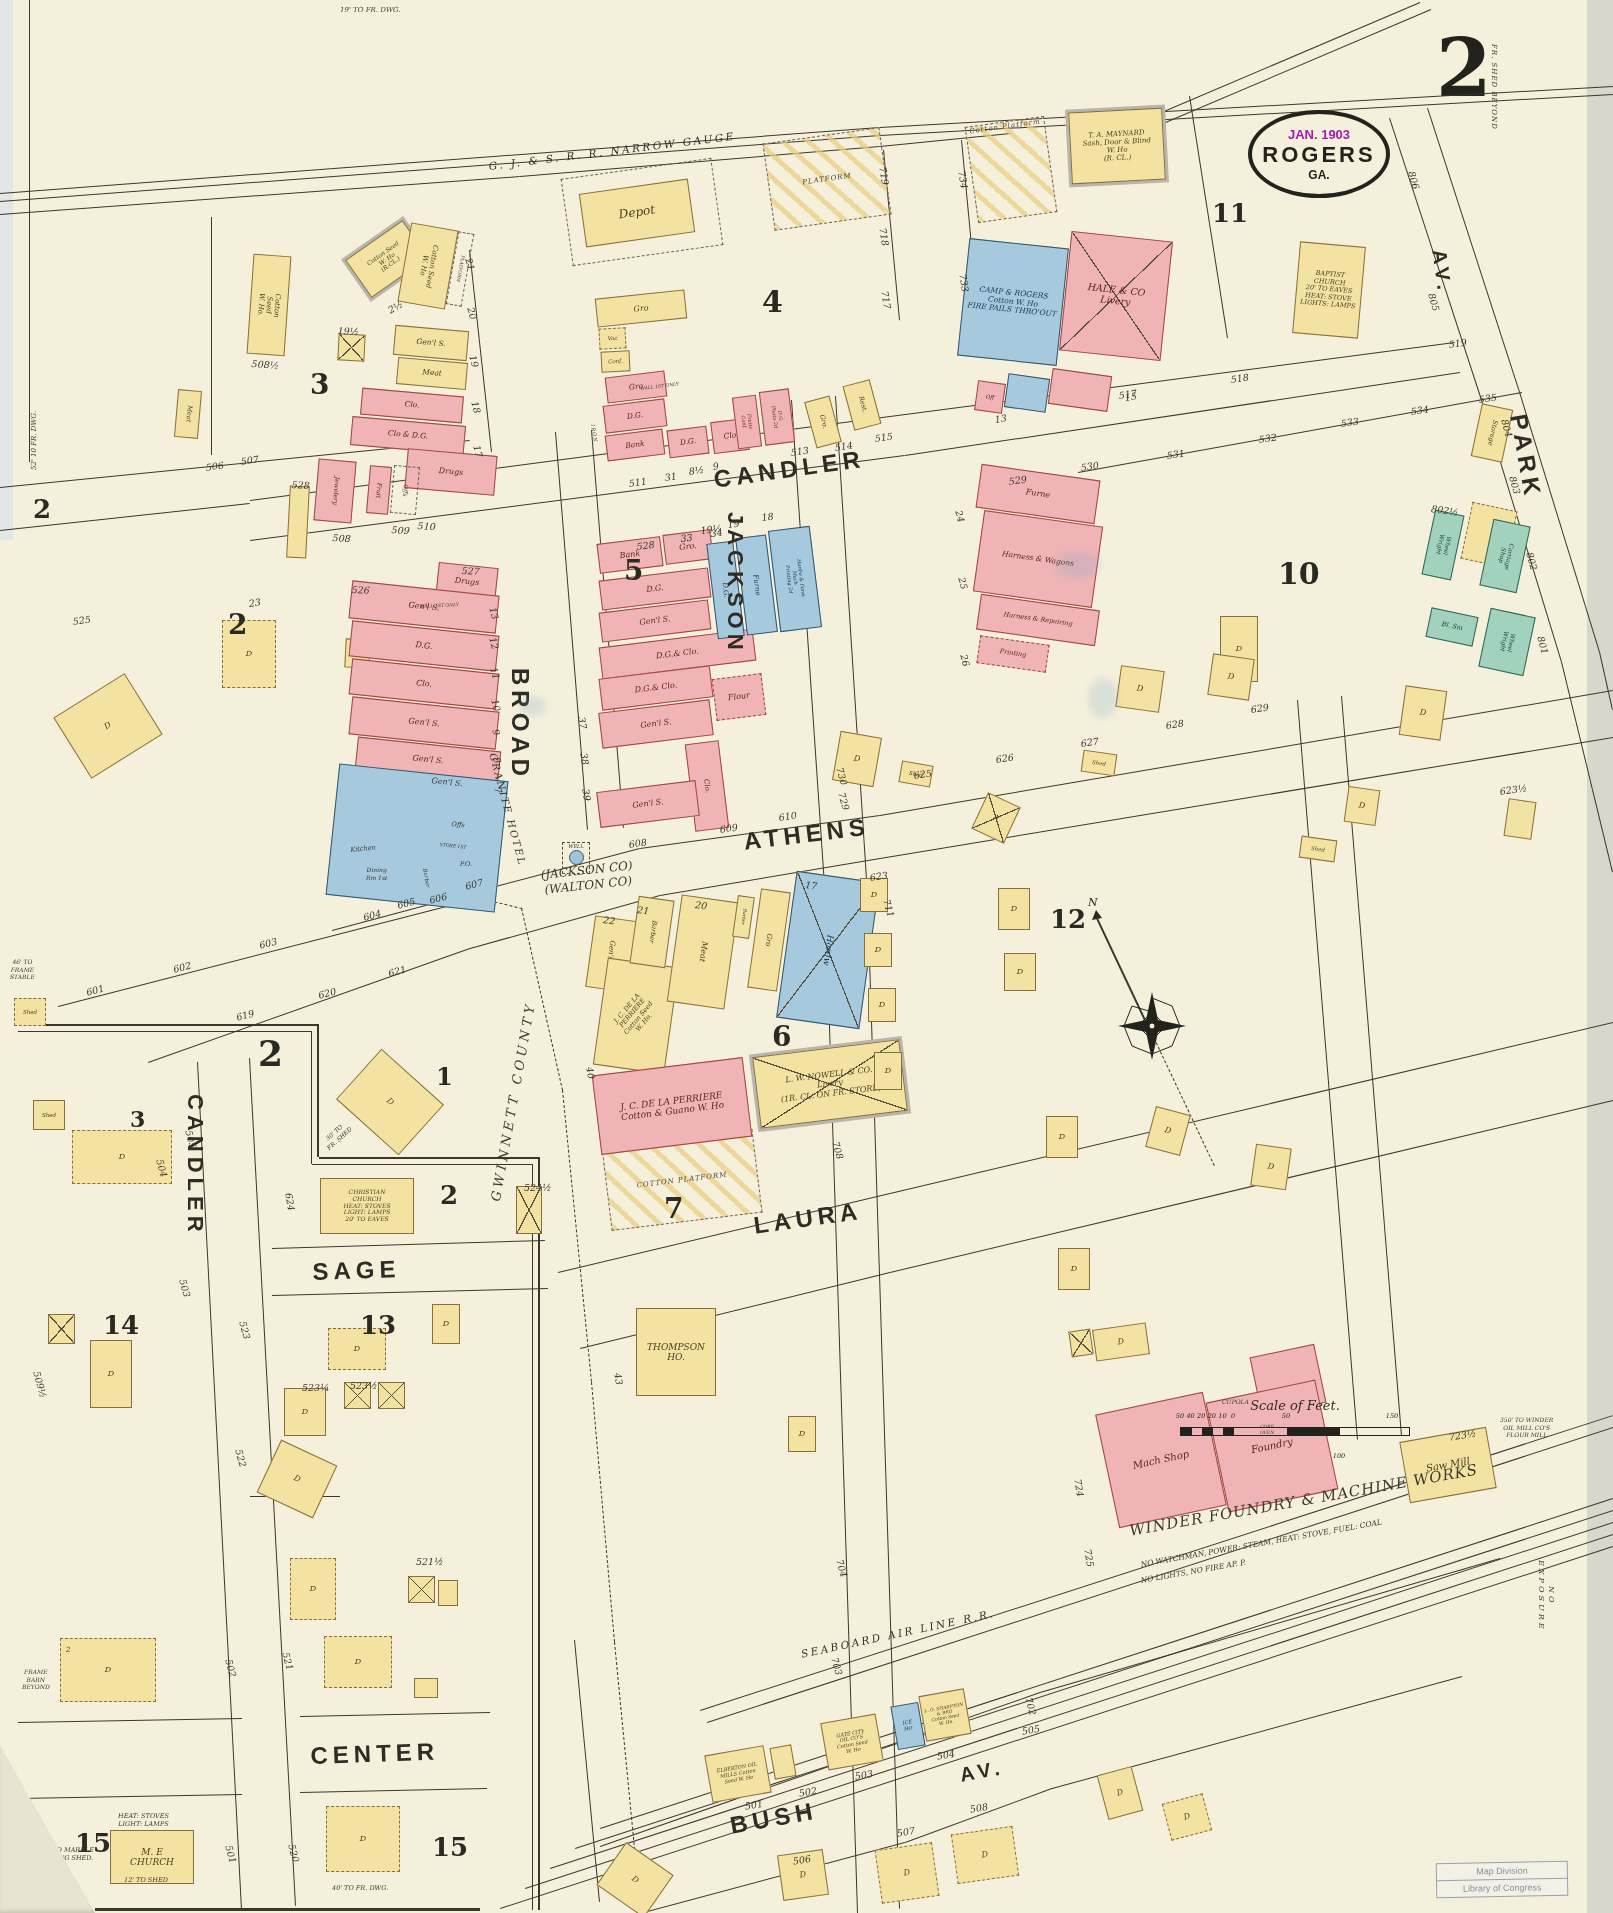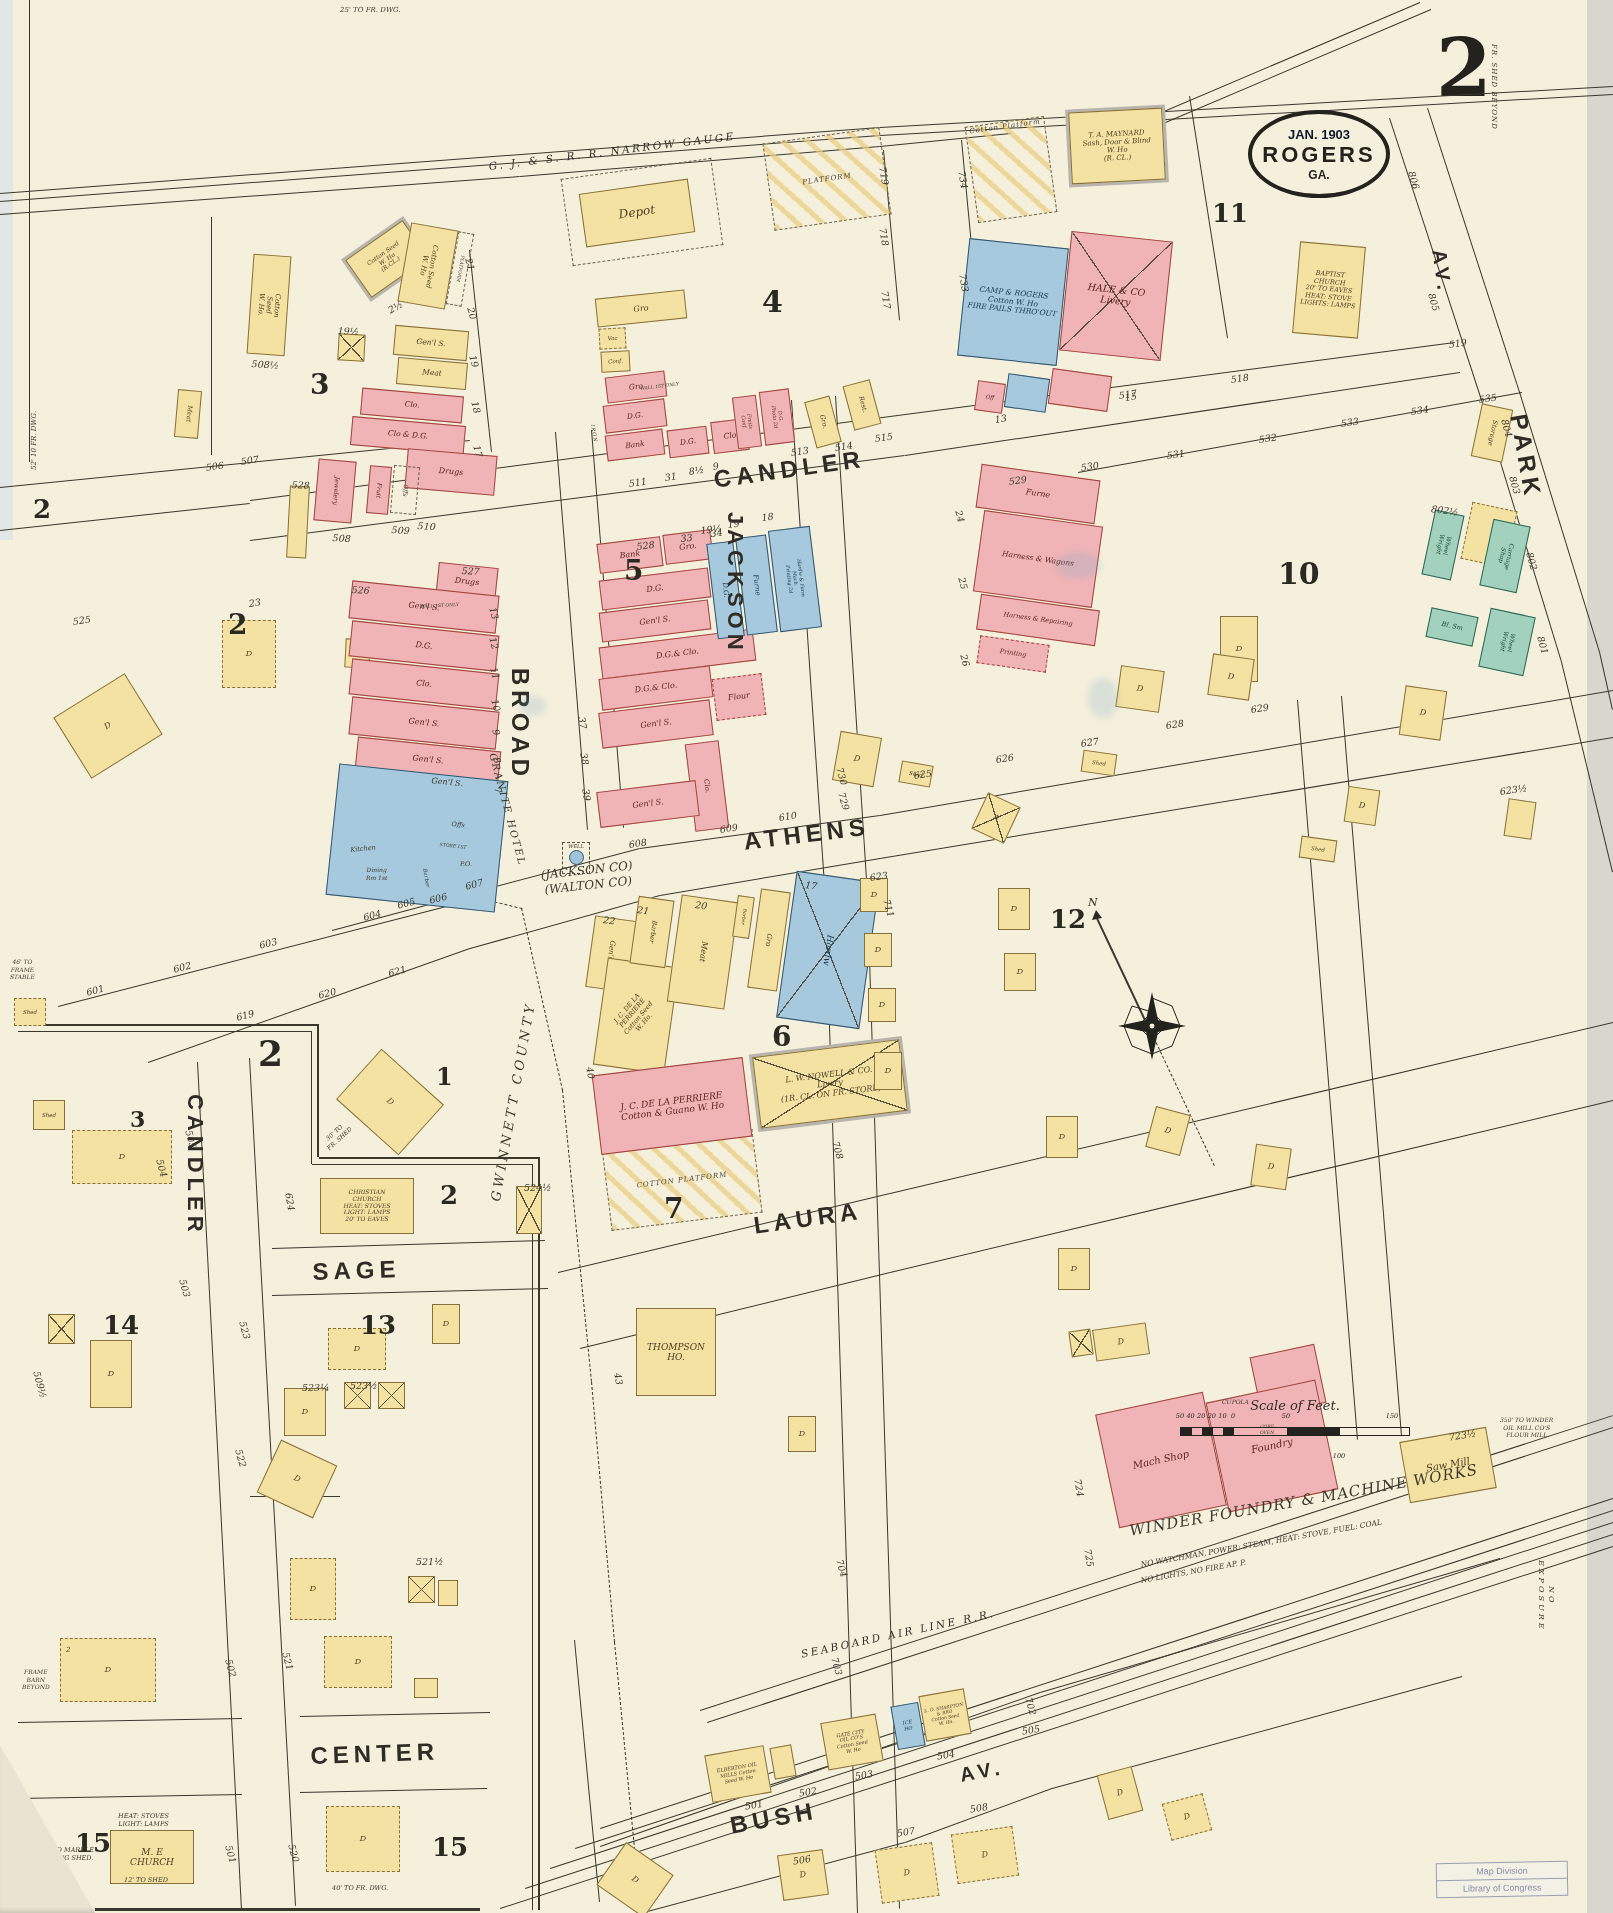--- a/index.html
+++ b/index.html
@@ -33,21 +33,21 @@
   .note{position:absolute;font-style:italic;color:#3c3a2e;white-space:pre-line;text-align:center;line-height:1.25;}
   .rrlab{position:absolute;font-size:10.5px;letter-spacing:2.5px;color:#34322a;white-space:nowrap;font-style:italic;}
   .platform{position:absolute;box-sizing:border-box;border:1.5px dashed #6a6452;
             background:repeating-linear-gradient(50deg,rgba(233,207,130,.75) 0 5px,transparent 5px 17px);
             display:flex;align-items:center;justify-content:center;}
   .platform.nohatch{background:none;}
   .platform span{font-style:italic;font-size:7px;letter-spacing:1px;color:#4a4433;white-space:nowrap;}
   #titleoval{position:absolute;left:1248px;top:110px;width:134px;height:80px;border:4px solid #23221c;
              border-radius:50%;display:flex;flex-direction:column;align-items:center;justify-content:center;
              background:#f5f0dc;z-index:5;}
-  #titleoval .d{font-family:"Liberation Sans",sans-serif;font-weight:bold;font-size:13px;color:#0f172a;}
+  #titleoval .d{font-family:"Liberation Sans",sans-serif;font-weight:bold;font-size:13px;color:#a21caf;}
   #titleoval .w{font-family:"Liberation Sans",sans-serif;font-weight:bold;font-size:22px;letter-spacing:3px;color:#23221c;}
   #titleoval .g{font-family:"Liberation Sans",sans-serif;font-weight:bold;font-size:12px;color:#23221c;}
   #pagenum{position:absolute;left:1436px;top:28px;font-family:"DejaVu Serif",serif;
            font-weight:bold;font-size:80px;color:#23221c;line-height:1;}
   #scale{position:absolute;left:1180px;top:1398px;width:230px;}
   #scale .t{display:block;text-align:center;font-style:italic;font-size:13px;color:#2e2c24;}
   #scalebar{position:relative;margin-top:14px;height:7px;border:1px solid #23221c;display:flex;}
   #scalebar i{display:block;height:100%;}
   #scalebar .f{background:#23221c;}
   #scale .nums span{position:absolute;top:14px;font-size:6.5px;font-style:italic;color:#23221c;transform:translateX(-50%);}
@@ -757,21 +757,21 @@
       <div class="num" style="left: 302px; top: 1382px; transform: rotate(0deg); transform-origin: 0px 0px;">523¼</div>
       <div class="num" style="left: 524px; top: 1182px; transform: rotate(0deg); transform-origin: 0px 0px;">524½</div>
       <div class="num" style="left: 416px; top: 1556px; transform: rotate(0deg); transform-origin: 0px 0px;">521½</div>
       <div class="num" style="left: 623px; top: 1372px; transform: rotate(80deg); transform-origin: 0px 0px;">43</div>
       <div class="num" style="left: 806px; top: 879px; transform: rotate(8deg); transform-origin: 0px 0px;">17</div>
       <div class="num" style="left: 696px; top: 899px; transform: rotate(8deg); transform-origin: 0px 0px;">20</div>
       <div class="num" style="left: 638px; top: 904px; transform: rotate(8deg); transform-origin: 0px 0px;">21</div>
       <div class="num" style="left: 604px; top: 914px; transform: rotate(8deg); transform-origin: 0px 0px;">22</div>
     </div>
   <div id="layer-notes">
-      <div class="note" style="left: 340px; top: 6px; font-size: 7px; letter-spacing: 0px; transform: rotate(0deg); transform-origin: 0px 0px;">25' TO FR. DWG.</div>
+      <div class="note" style="left: 340px; top: 6px; font-size: 7px; letter-spacing: 0px; transform: rotate(0deg); transform-origin: 0px 0px;">19' TO FR. DWG.</div>
       <div class="note" style="left: 30px; top: 470px; font-size: 7px; letter-spacing: 0px; transform: rotate(-90deg); transform-origin: 0px 0px;">52' 10 FR. DWG.</div>
       <div class="note" style="left: 1498px; top: 44px; font-size: 7px; letter-spacing: 1px; transform: rotate(90deg); transform-origin: 0px 0px;">FR. SHED BEYOND</div>
       <div class="note" style="left: 1556px; top: 1560px; font-size: 8px; letter-spacing: 3px; transform: rotate(90deg); transform-origin: 0px 0px;">NO EXPOSURE</div>
       <div class="note" style="left: 540px; top: 868px; font-size: 12px; letter-spacing: 0px; transform: rotate(-6deg); transform-origin: 0px 0px;">(JACKSON CO)
 (WALTON CO)</div>
       <div class="note" style="left: 488px; top: 1200px; font-size: 13px; letter-spacing: 4px; transform: rotate(-80deg); transform-origin: 0px 0px;">GWINNETT  COUNTY</div>
       <div class="note" style="left: 420px; top: 604px; font-size: 4.5px; letter-spacing: 0px; transform: rotate(-3deg); transform-origin: 0px 0px;">WALL 1ST ONLY</div>
       <div class="note" style="left: 640px; top: 386px; font-size: 4.5px; letter-spacing: 0px; transform: rotate(-7deg); transform-origin: 0px 0px;">WALL 1ST ONLY</div>
       <div class="note" style="left: 1500px; top: 1416px; font-size: 6px; letter-spacing: 0px; transform: rotate(0deg); transform-origin: 0px 0px;">350' TO WINDER
 OIL MILL CO'S

